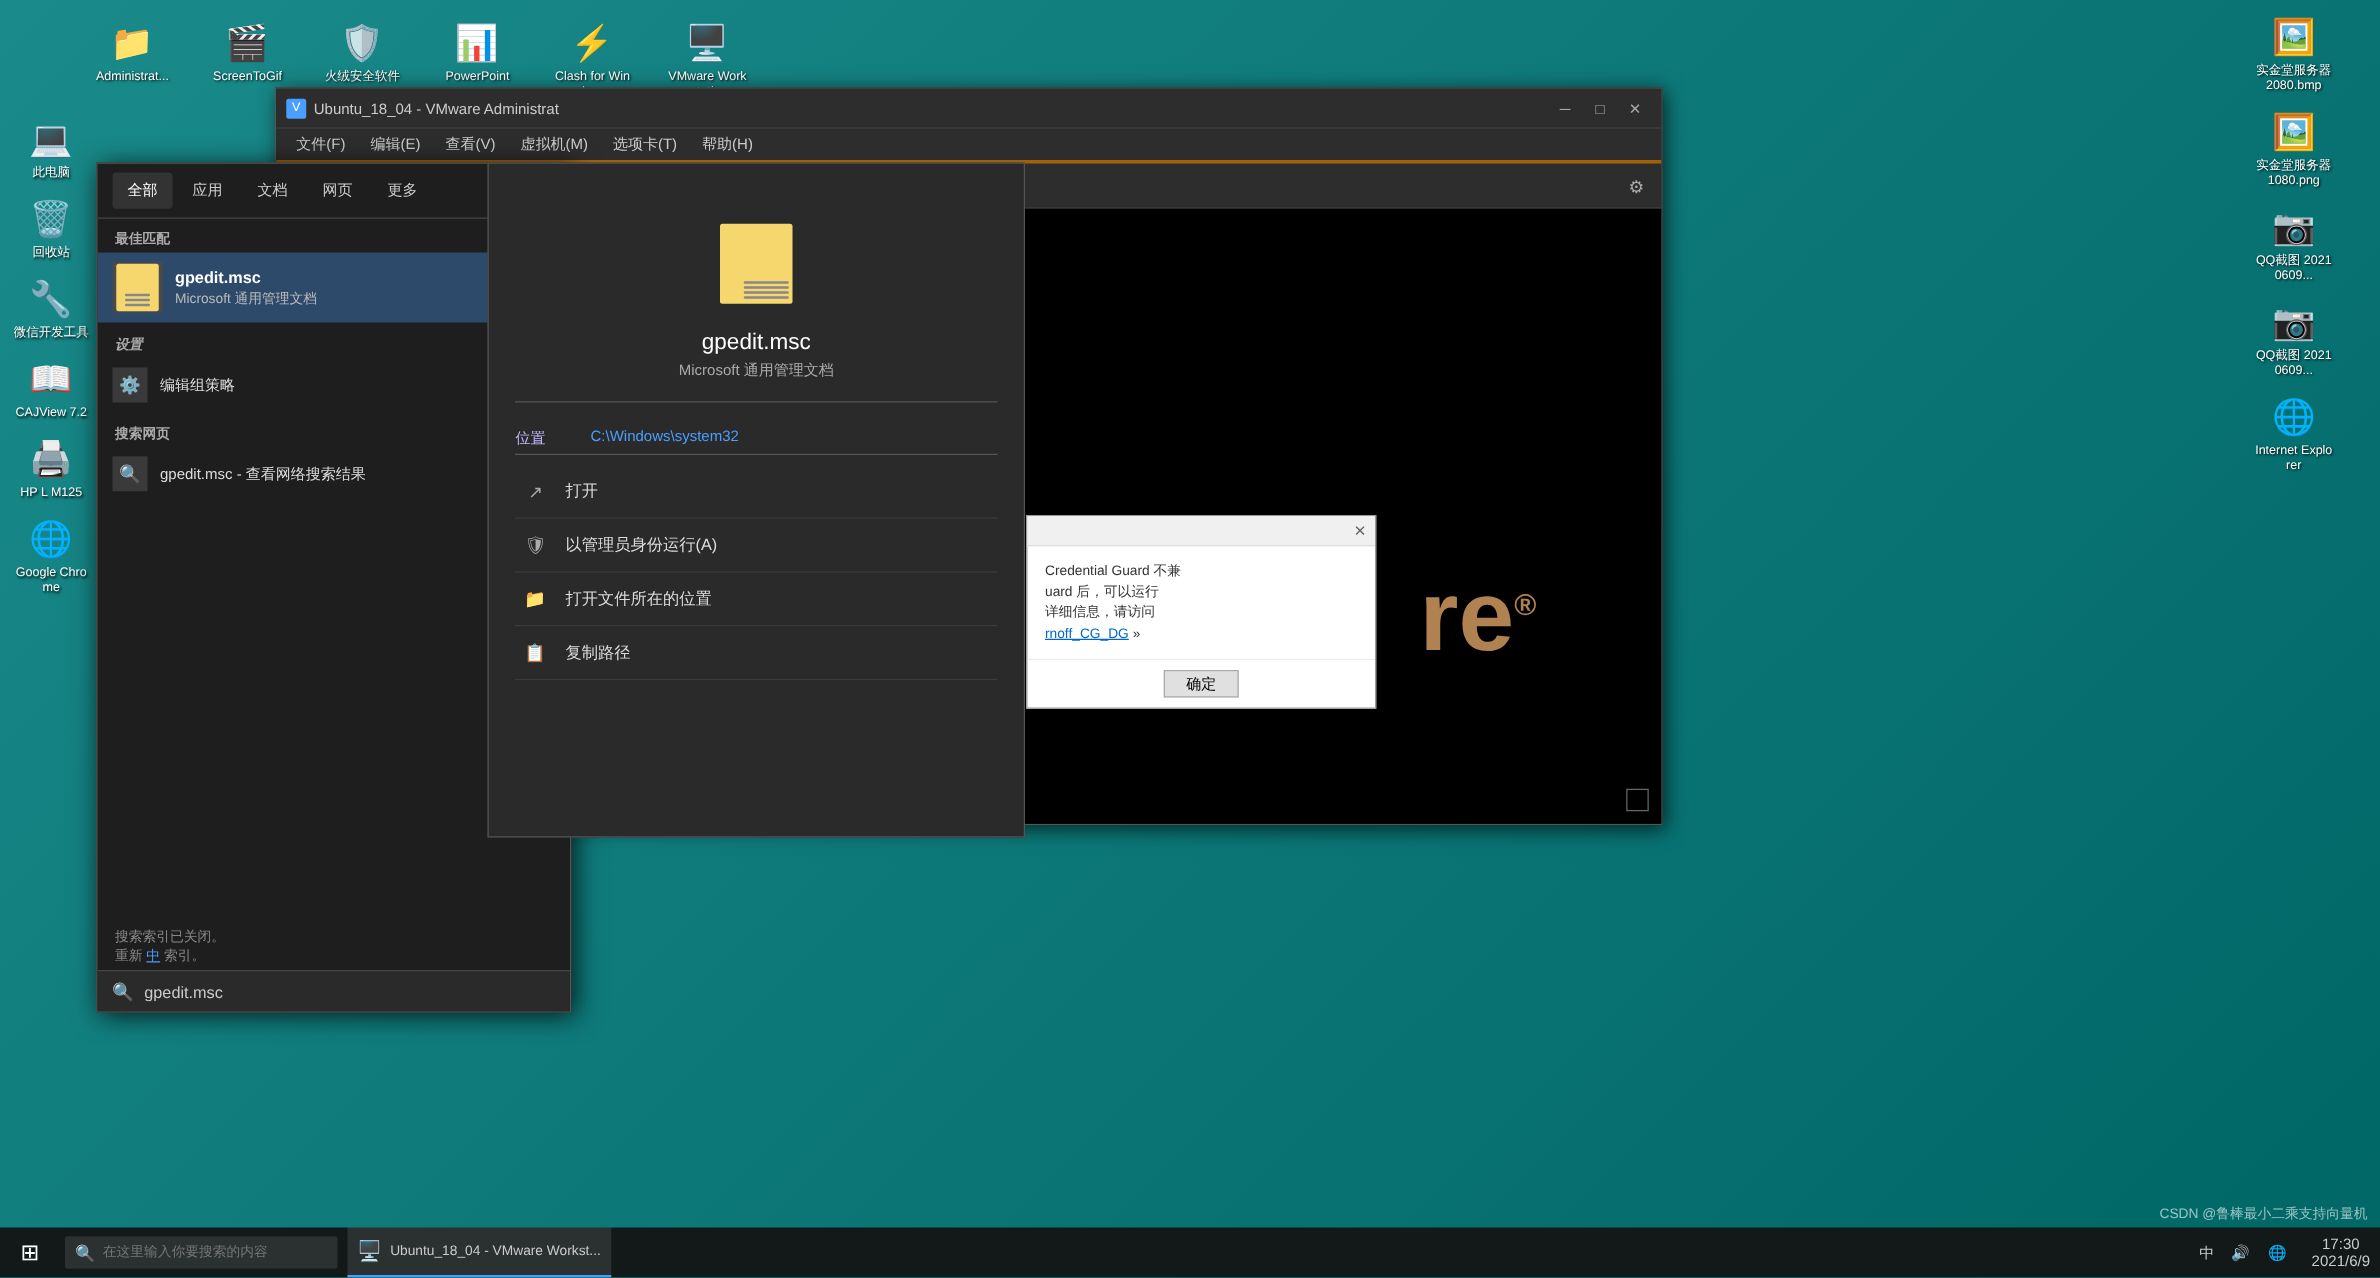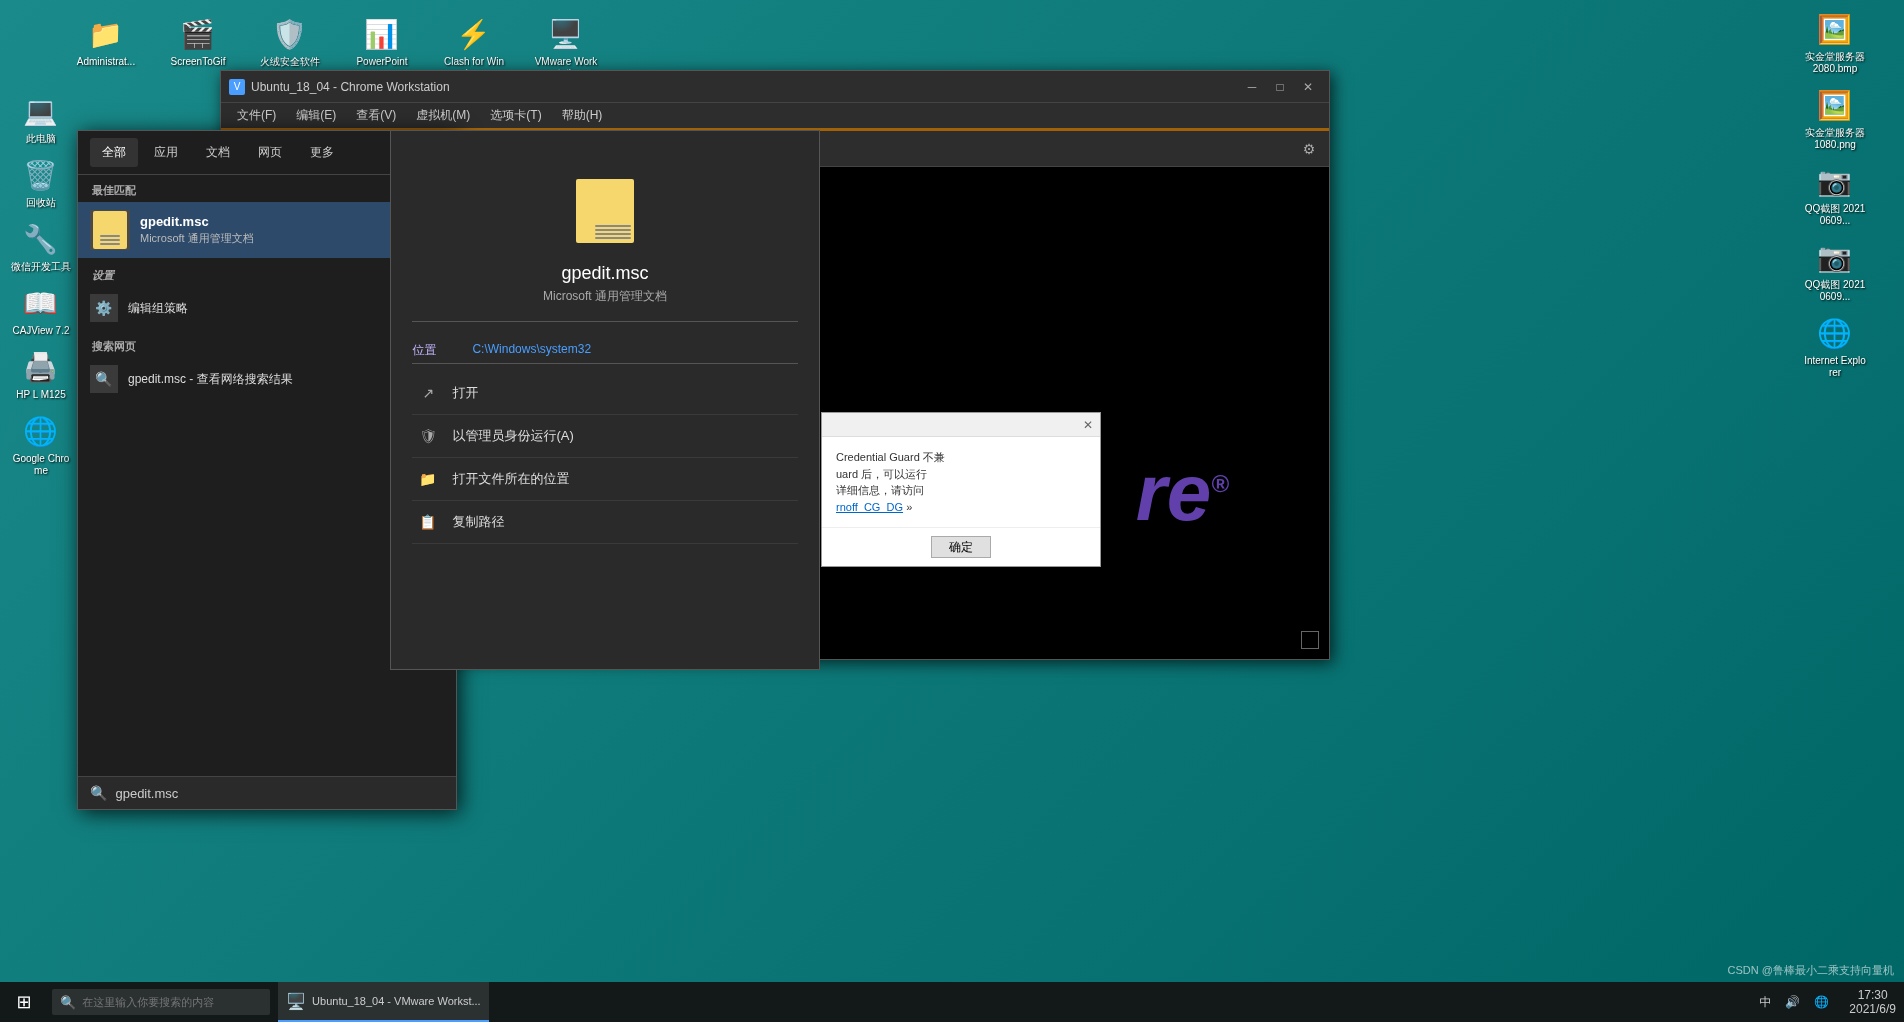--- a/index.html
+++ b/index.html
@@ -185,23 +185,22 @@
       width: 100%;
       height: 100%;
       background: #000;
       display: flex;
       align-items: center;
       justify-content: center;
       position: relative;
     }
 
     .vm-screen-text {
-      color: #8b5cf6;
+      color: #fdba74;
       font-size: 60px;
-      font-style: italic;
       font-weight: bold;
       opacity: 0.7;
     }
 
     .vm-screen-icon {
       position: absolute;
       bottom: 10px;
       right: 10px;
       width: 18px;
       height: 18px;
@@ -789,21 +788,21 @@
     </div>
     <div class="desktop-icon">
       <div class="icon-img">🌐</div>
       <div class="icon-label">Internet Explorer</div>
     </div>
   </div>
 
   <div class="vmware-window">
     <div class="vmware-titlebar">
       <div class="title-icon">V</div>
-      <span class="title-text">Ubuntu_18_04 - Chrome Workstation</span>
+      <span class="title-text">Ubuntu_18_04 - VMware Administrat</span>
       <div class="win-controls">
         <button class="win-btn">─</button>
         <button class="win-btn">□</button>
         <button class="win-btn close">✕</button>
       </div>
     </div>
     <div class="vmware-menubar">
       <span class="menu-item">文件(F)</span>
       <span class="menu-item">编辑(E)</span>
       <span class="menu-item">查看(V)</span>
@@ -887,20 +886,24 @@
 
     <div class="search-web-header">搜索网页</div>
     <div class="search-web-item">
       <div class="web-icon">🔍</div>
       <span>gpedit.msc - 查看网络搜索结果</span>
       <span class="chevron">›</span>
     </div>
 
     <div style="flex:1"></div>
 
+    <div class="search-status">
+      <span>搜索索引已关闭。</span><br>
+      <span>重新 </span><span class="search-status-link">中</span><span> 索引。</span>
+    </div>
 
     <div class="search-input-bar">
       <span style="color:#888; margin-right:8px; font-size:14px;">🔍</span>
       <input type="text" value="gpedit.msc" style="">
     </div>
   </div>
 
   <div class="gpedit-detail">
     <div class="gpedit-icon-area">
       <div class="gpedit-icon">

